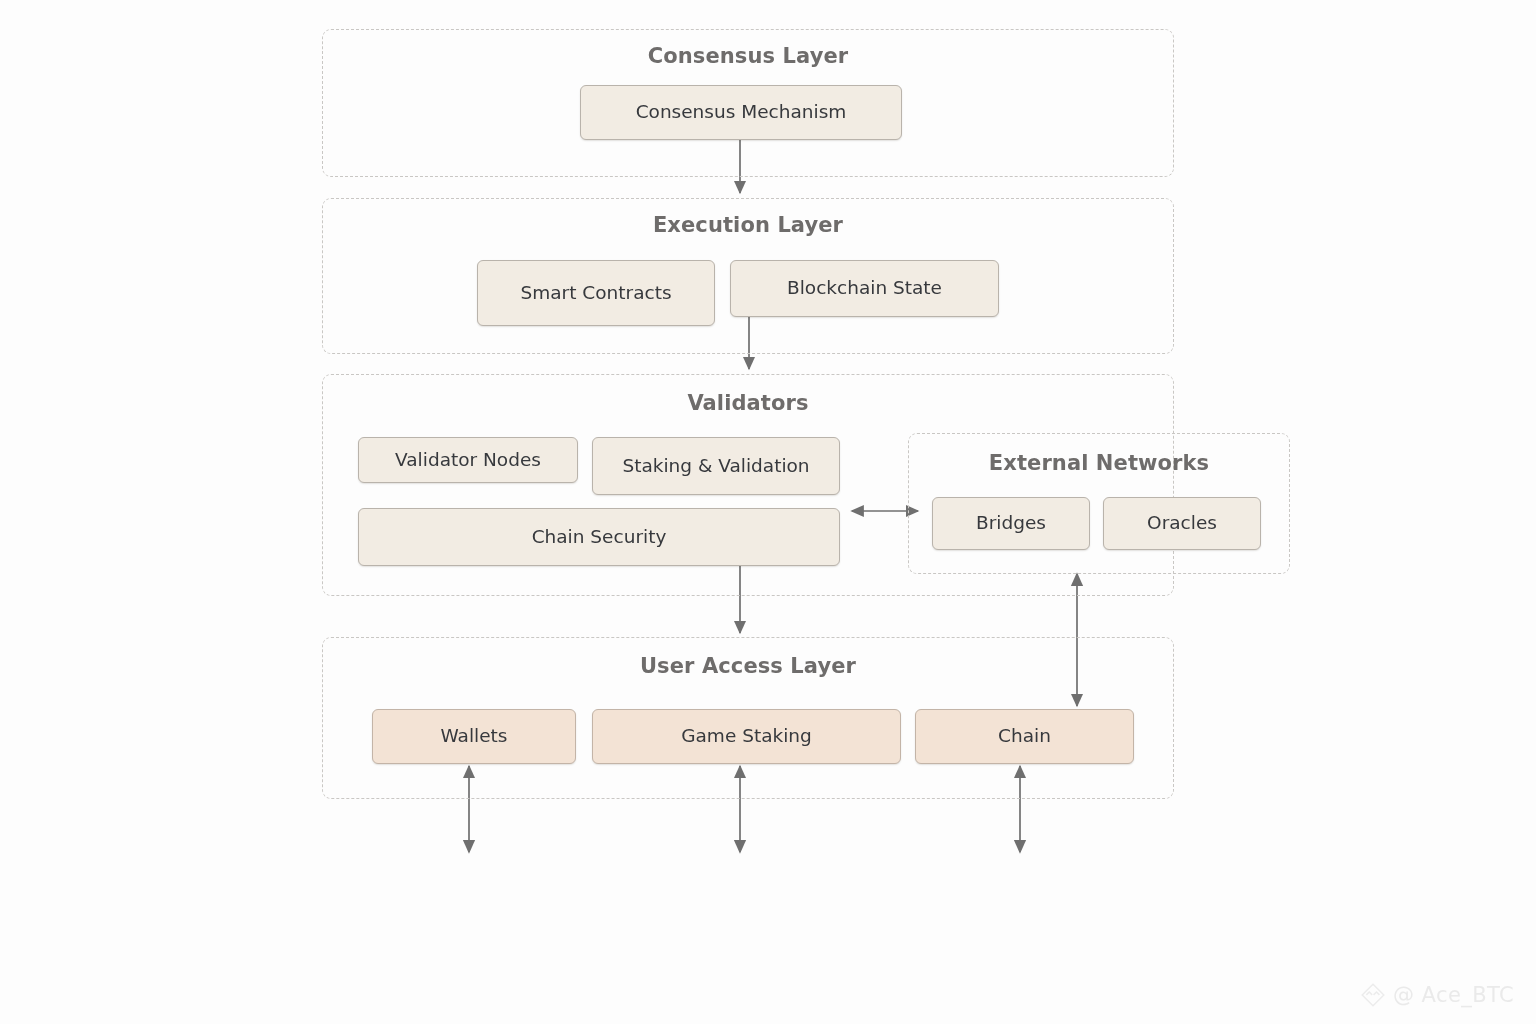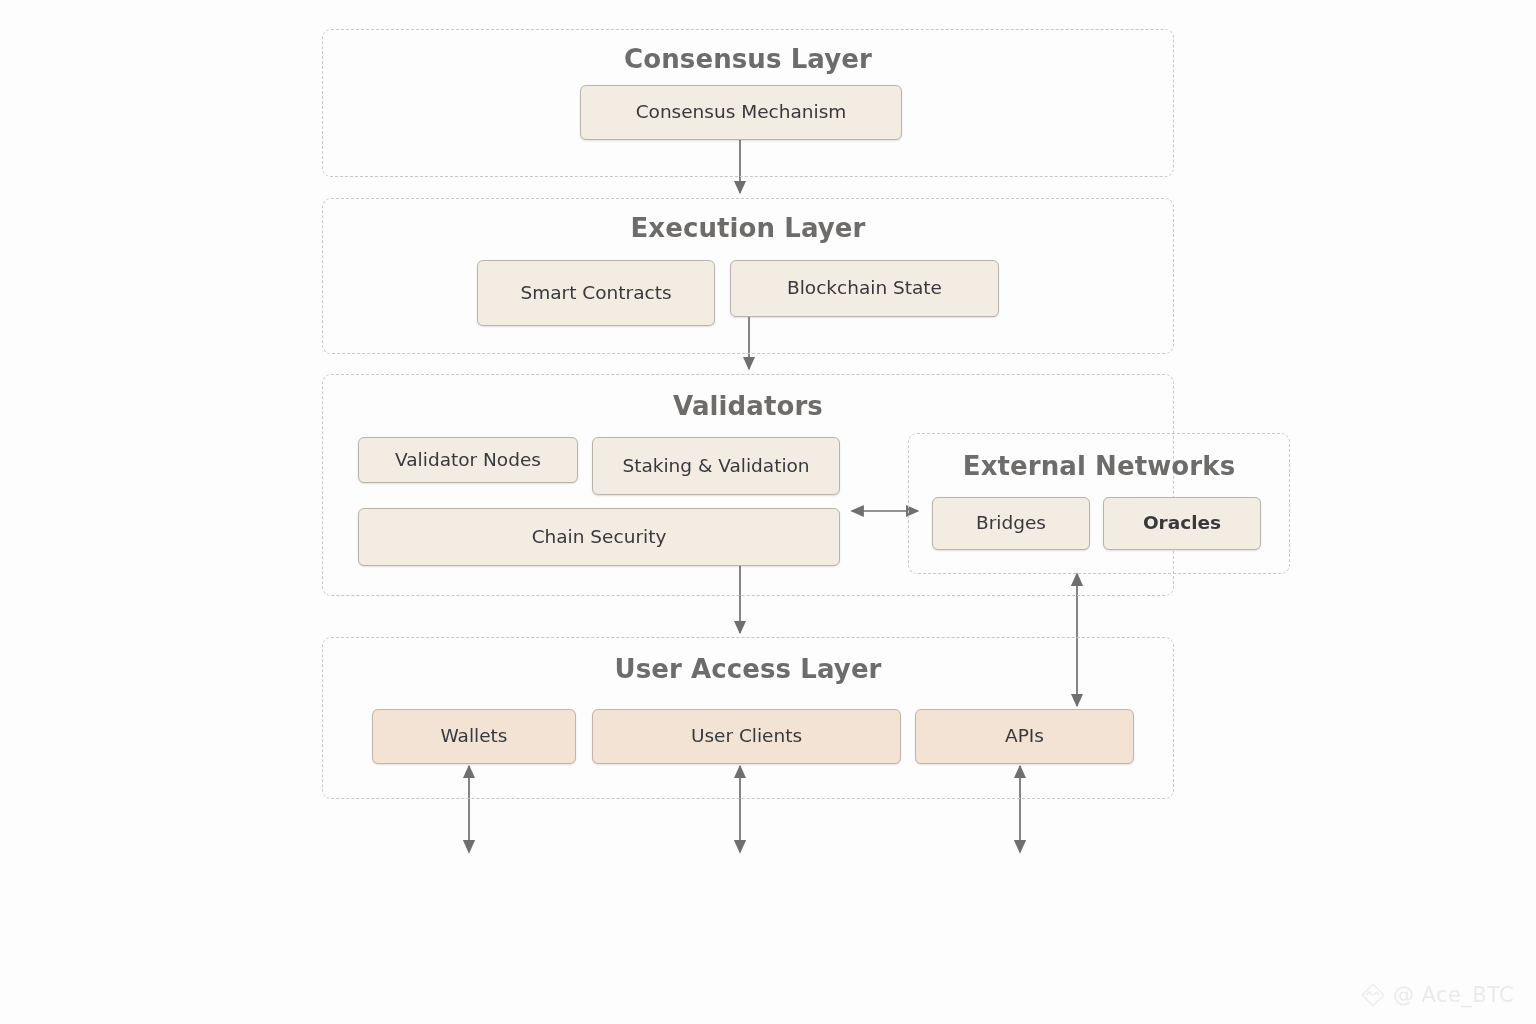--- a/index.html
+++ b/index.html
@@ -27,21 +27,21 @@
     border: 1.6px dashed #c9c7c4;
     border-radius: 9px;
     background: transparent;
     box-sizing: border-box;
   }
   .group-title {
     position: absolute;
     left: 0;
     right: 0;
     text-align: center;
-    font-size: 26px;
+    font-size: 21px;
     font-weight: 700;
     color: #6e6c6b;
     letter-spacing: 0.1px;
     white-space: nowrap;
   }
 
   
   .node {
     position: absolute;
     box-sizing: border-box;
@@ -164,35 +164,35 @@
   <div class="node" style="left:358px; top:508px; width:482px; height:58px;">
     <span>Chain Security</span>
   </div>
 
   <div class="group" style="left:908px; top:433px; width:382px; height:141px;">
     <div class="group-title" style="top:17px;">External Networks</div>
   </div>
   <div class="node" style="left:932px; top:497px; width:158px; height:53px;">
     <span>Bridges</span>
   </div>
-  <div class="node" style="left:1103px; top:497px; width:158px; height:53px;font-weight:bold;">
+  <div class="node" style="left:1103px; top:497px; width:158px; height:53px;">
     <span>Oracles</span>
   </div>
 
   <div class="group" style="left:322px; top:637px; width:852px; height:162px;">
     <div class="group-title" style="top:16px;">User Access Layer</div>
   </div>
   <div class="node warm" style="left:372px; top:709px; width:204px; height:55px;">
     <span>Wallets</span>
   </div>
   <div class="node warm" style="left:592px; top:709px; width:309px; height:55px;">
-    <span>User Clients</span>
+    <span>Game Staking</span>
   </div>
   <div class="node warm" style="left:915px; top:709px; width:219px; height:55px;">
-    <span>APIs</span>
+    <span>Chain</span>
   </div>
 
   <div id="watermark">
     <svg class="wm-logo" width="26" height="26" viewBox="0 0 26 26">
       <g fill="none" stroke="#ececec" stroke-width="1.5">
         <path d="M13 2.2 L23.8 13 L13 23.8 L2.2 13 Z"></path>
         <path d="M6.4 12.9 L9.3 10.0 L12.2 12.9"></path>
         <path d="M13.6 12.9 L16.5 10.0 L19.4 12.9"></path>
       </g>
     </svg>

